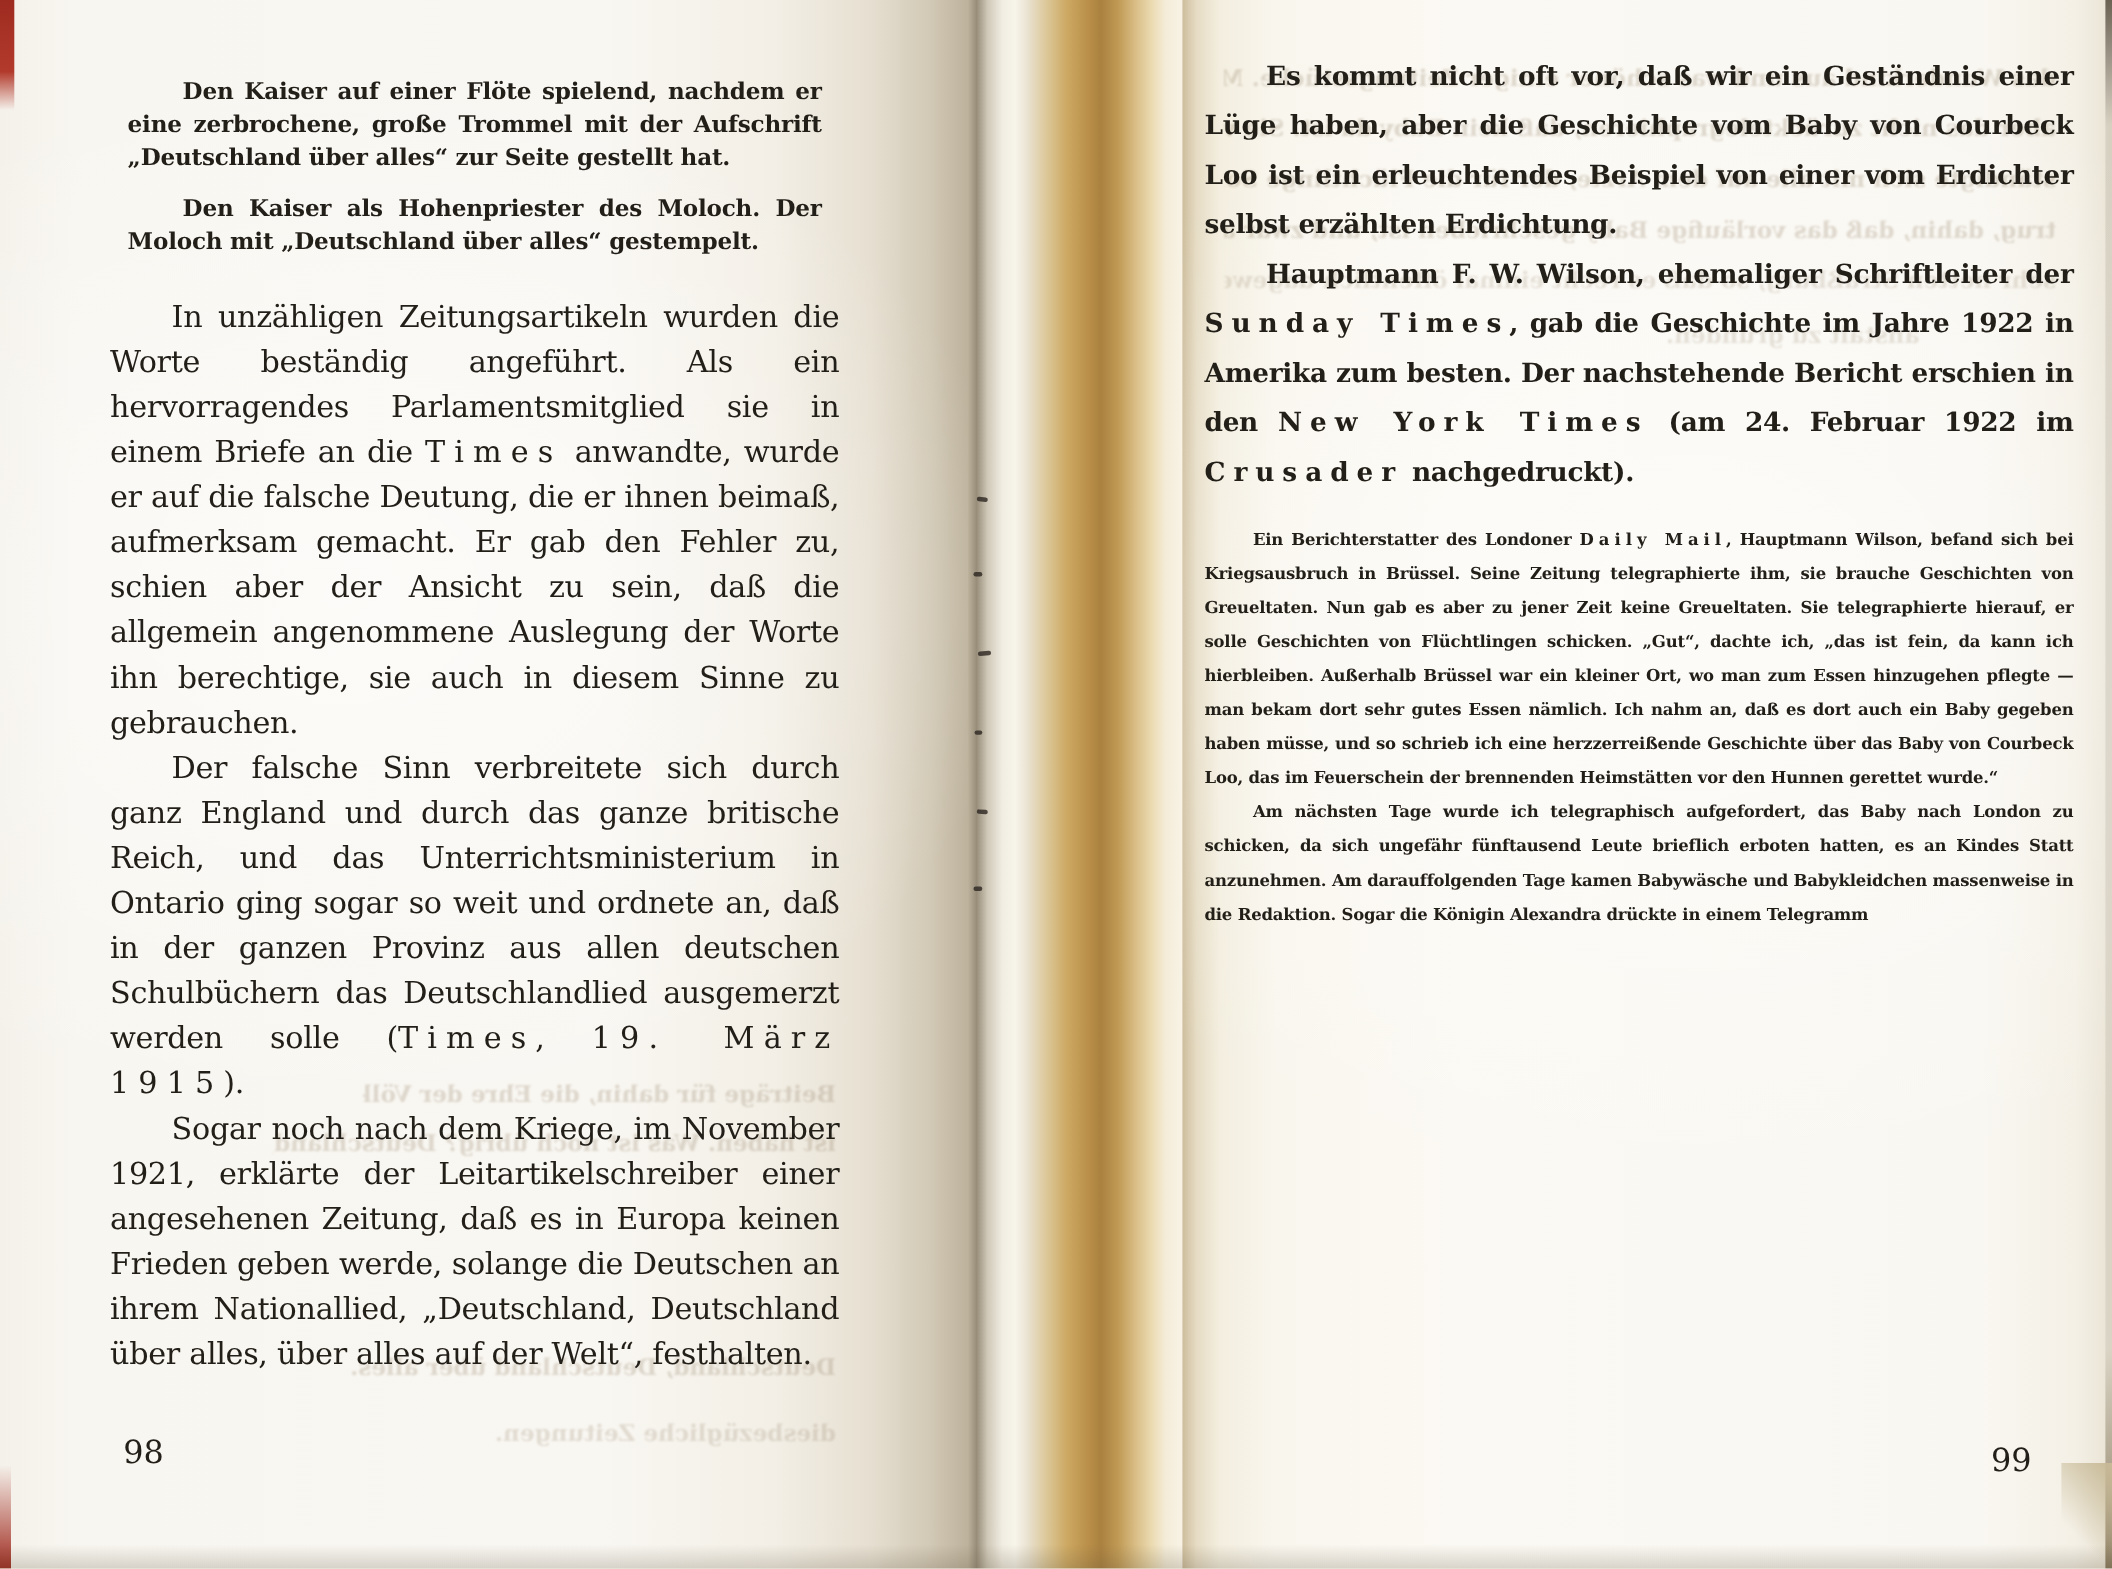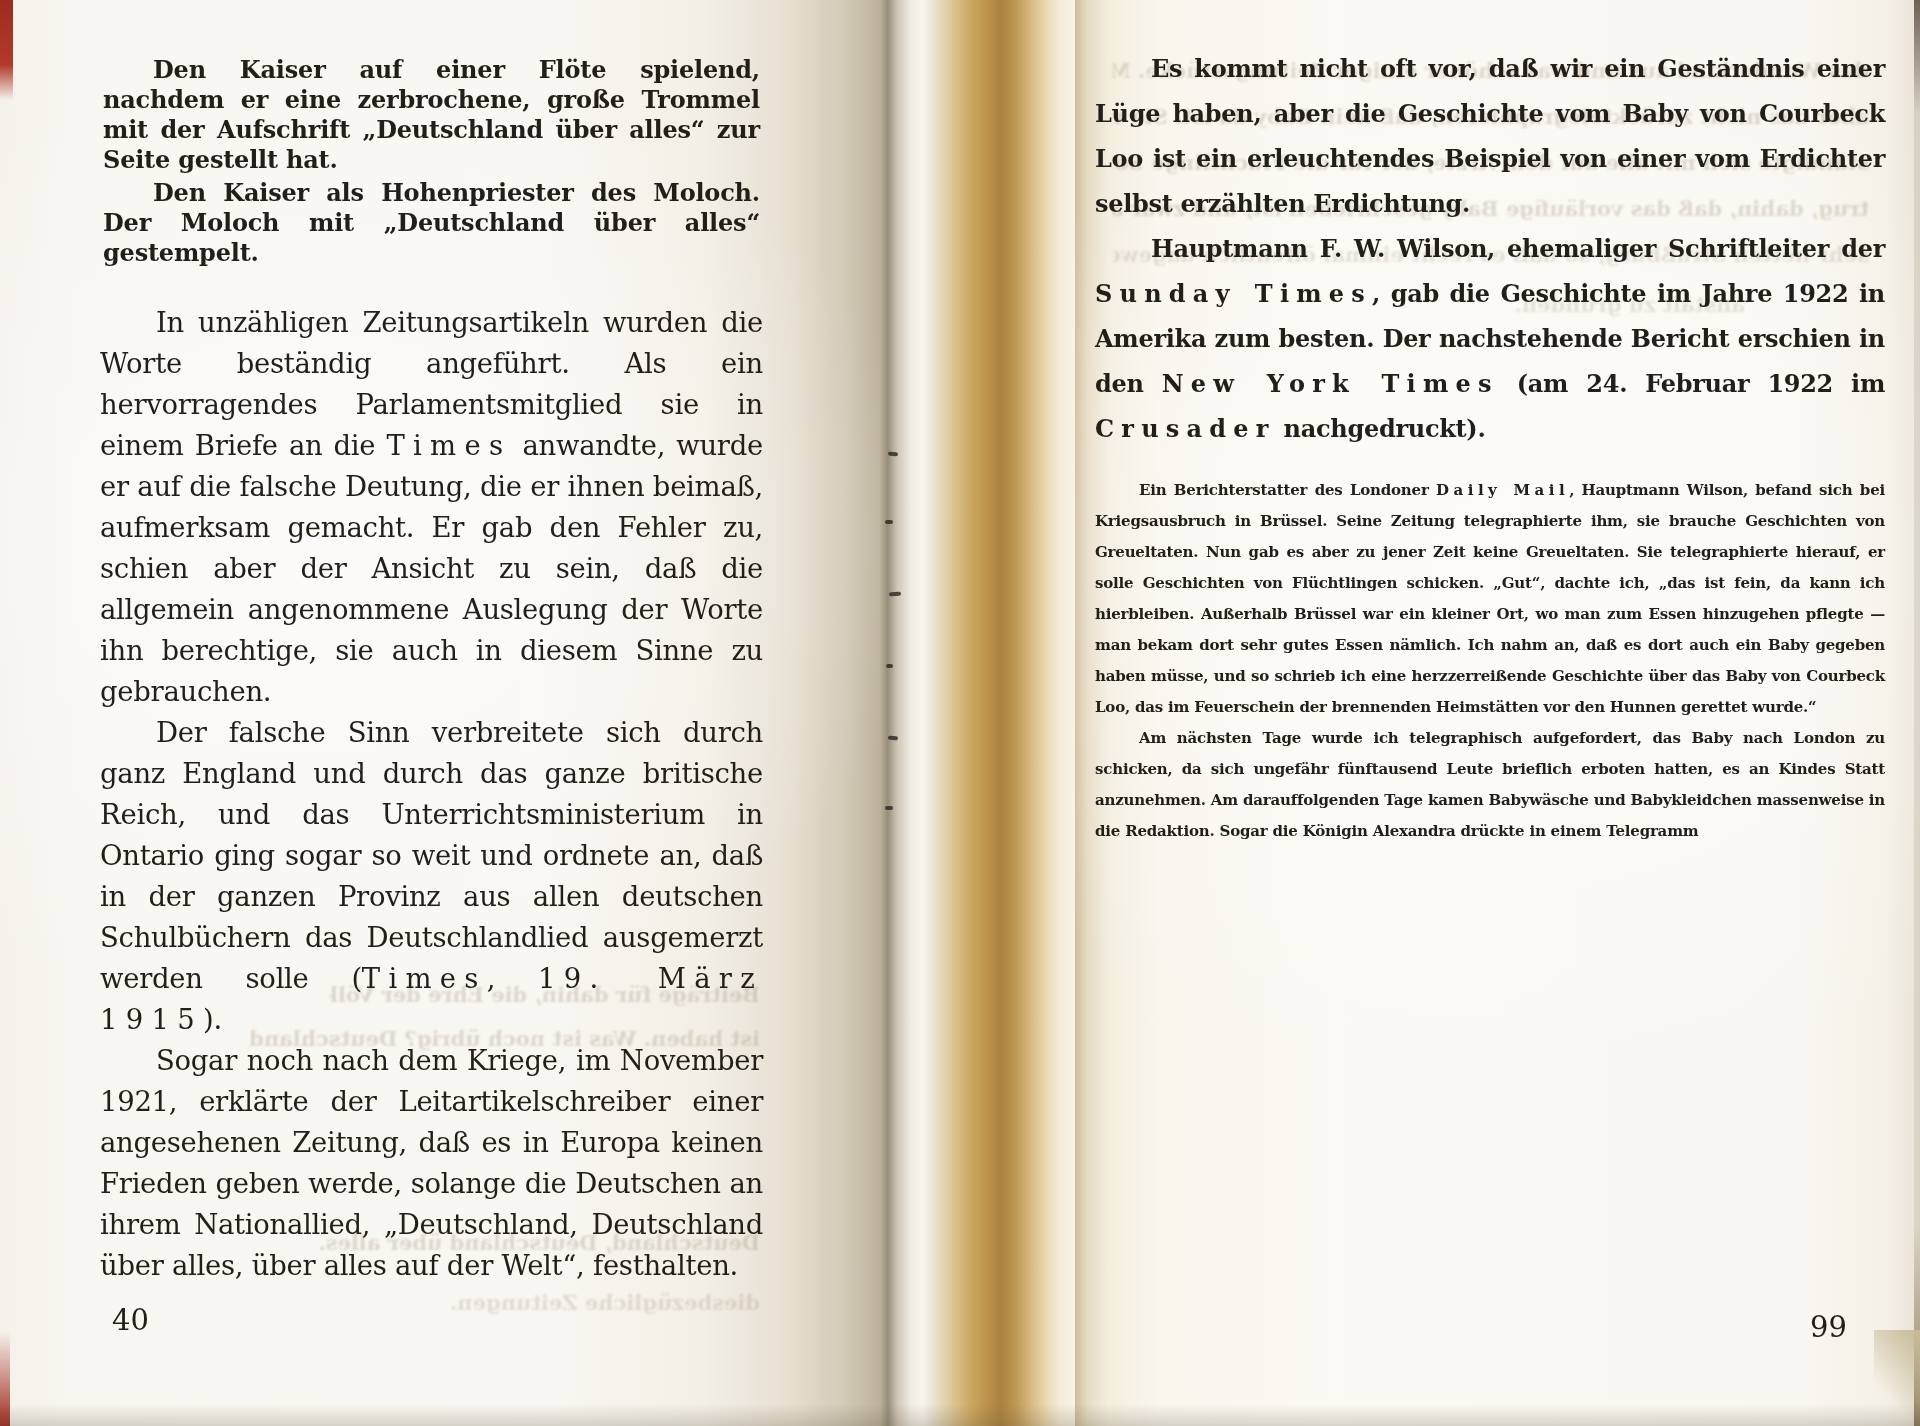--- a/index.html
+++ b/index.html
@@ -55,22 +55,22 @@
   .corner-beige{background:linear-gradient(225deg,#c8ba97,rgba(200,186,151,0) 70%);}
   .bottom-shade{position:absolute;left:0;bottom:0;width:1920px;height:22px;
     background:linear-gradient(0deg,rgba(92,80,58,.22),rgba(92,80,58,0));}
 
   
   .lp-content{position:absolute;left:100px;top:52px;width:663px;}
   .rp-content{position:absolute;left:20px;top:0;width:790px;}
 
   .petit-block{margin-bottom:34px;}
   .petit{
-    font-size:24px;line-height:30px;font-weight:700;
-    text-align:justify;text-indent:50px;margin:3px;
+    font-size:21px;line-height:30px;font-weight:700;
+    text-align:justify;text-indent:50px;margin:16px;
     letter-spacing:-0.2px;
   }
   .body-text{
     font-size:27.5px;line-height:41px;font-weight:400;
     text-align:justify;text-indent:56px;margin:0;
     letter-spacing:-0.3px;
   }
   .rp-body{
     font-size:24px;line-height:45px;font-weight:700;
     text-align:justify;text-indent:56px;margin:0;
@@ -132,21 +132,21 @@
     <div class="lp-content">
       <div class="petit-block">
         <p class="petit"><span class="seg">Den Kaiser auf einer Flöte spielend, nachdem er eine zerbrochene, große Trommel mit der Aufschrift „Deutschland über alles“ zur Seite gestellt hat.</span></p>
         <p class="petit"><span class="seg">Den Kaiser als Hohenpriester des Moloch. Der Moloch mit „Deutschland über alles“ gestempelt.</span></p>
       </div>
       <p class="body-text"><span class="seg">In unzähligen Zeitungsartikeln wurden die Worte beständig angeführt. Als ein hervorragendes Parlamentsmitglied sie in einem Briefe an die </span><span class="seg sp">Times</span><span class="seg"> anwandte, wurde er auf die falsche Deutung, die er ihnen beimaß, aufmerksam gemacht. Er gab den Fehler zu, schien aber der Ansicht zu sein, daß die allgemein angenommene Auslegung der Worte ihn berechtige, sie auch in diesem Sinne zu gebrauchen.</span></p>
       <p class="body-text"><span class="seg">Der falsche Sinn verbreitete sich durch ganz England und durch das ganze britische Reich, und das Unterrichtsministerium in Ontario ging sogar so weit und ordnete an, daß in der ganzen Provinz aus allen deutschen Schulbüchern das Deutschlandlied ausgemerzt werden solle (</span><span class="seg sp">Times</span><span class="seg">, </span><span class="seg sp">19. März 1915</span><span class="seg">).</span></p>
       <p class="body-text"><span class="seg">Sogar noch nach dem Kriege, im November 1921, erklärte der Leitartikelschreiber einer angesehenen Zeitung, daß es in Europa keinen Frieden geben werde, solange die Deutschen an ihrem Nationallied, „Deutschland, Deutschland über alles, über alles auf der Welt“, festhalten.</span></p>
     </div>
 
-    <div class="pageno pn-left">40</div>
+    <div class="pageno pn-left">98</div>
   </div>
 
   <div class="gutter">
     <span class="ink-dash d0"></span>
     <span class="ink-dash d1"></span>
     <span class="ink-dash d2"></span>
     <span class="ink-dash d3"></span>
     <span class="ink-dash d4"></span>
     <span class="ink-dash d5"></span>
   </div>

